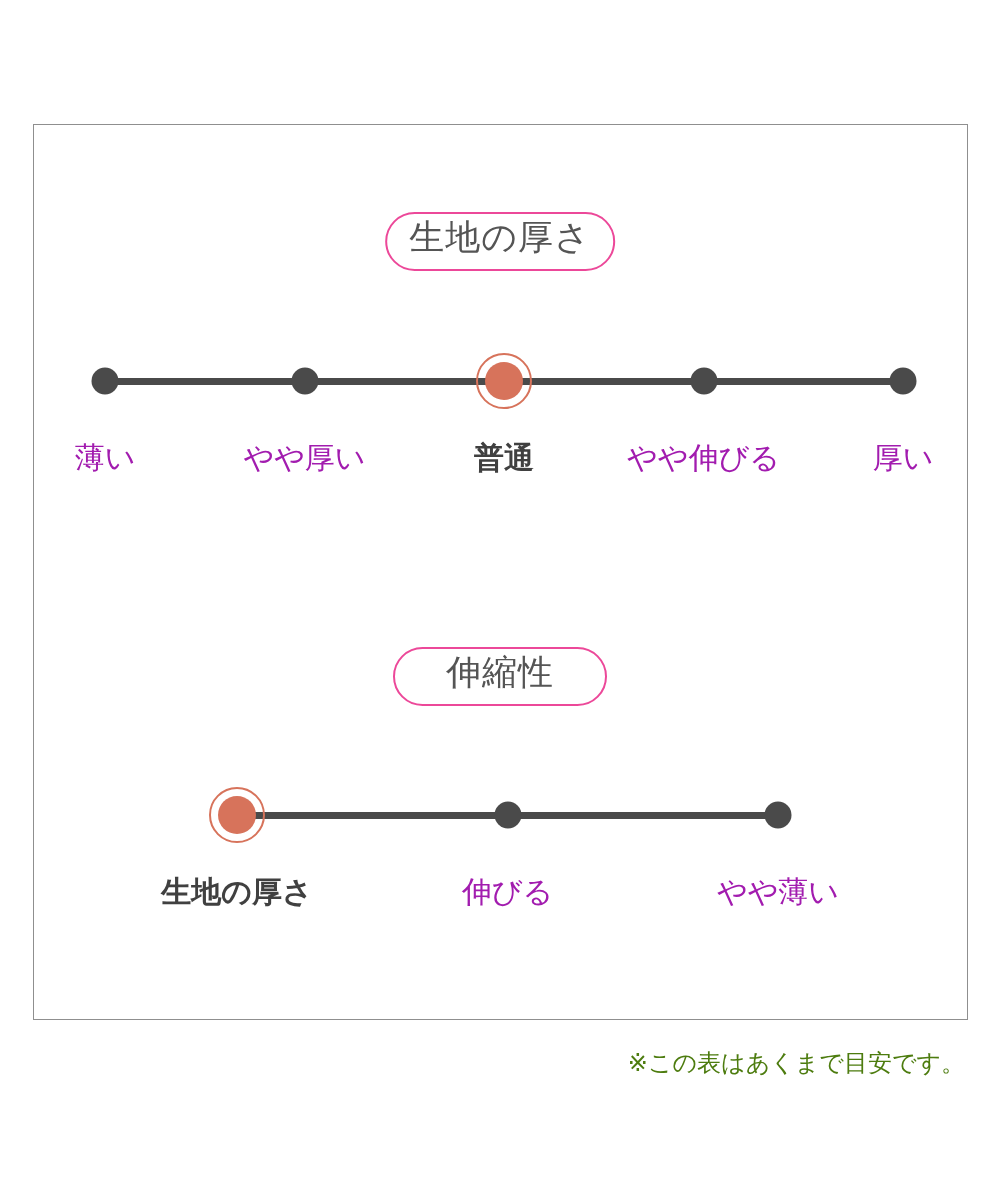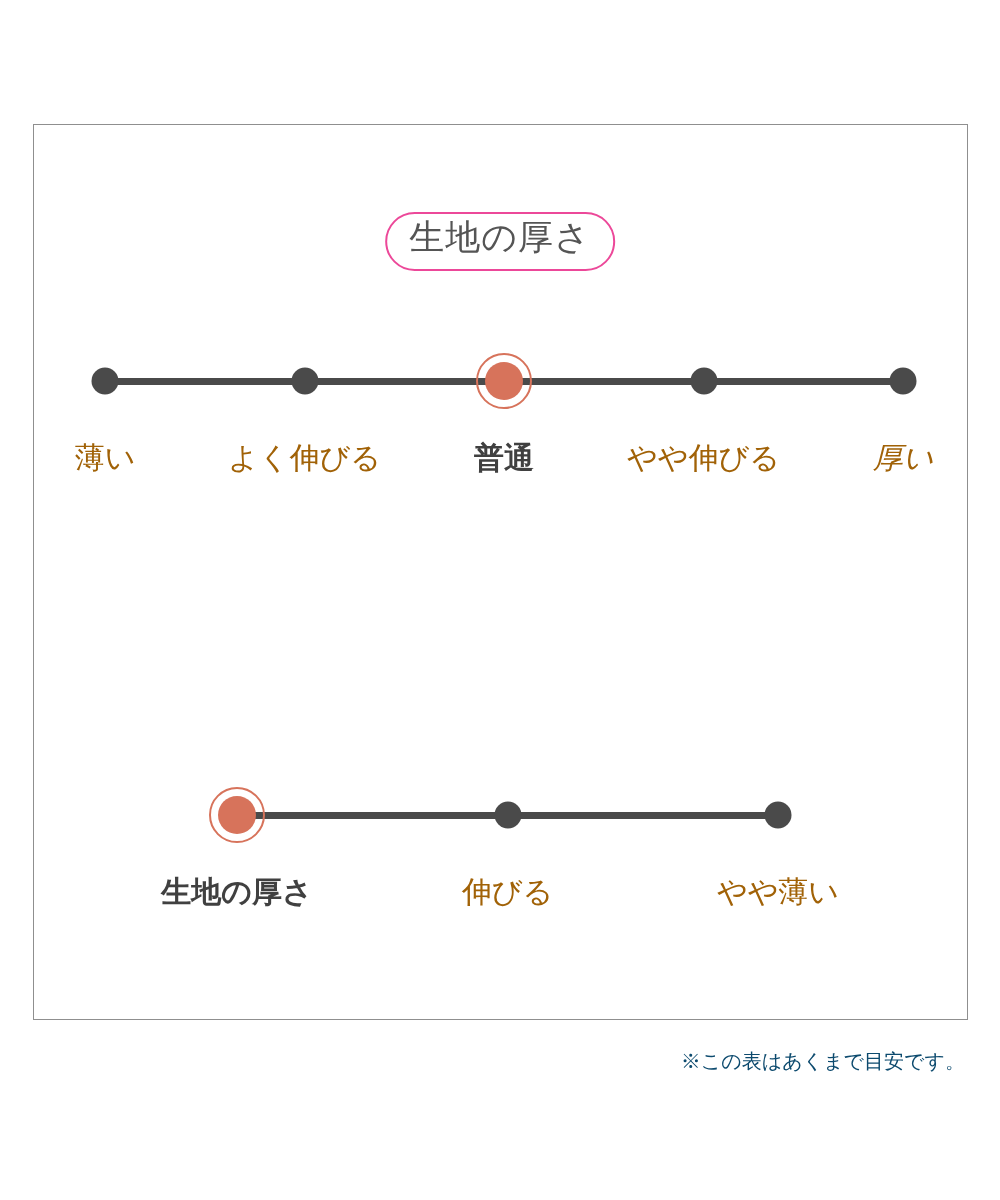--- a/index.html
+++ b/index.html
@@ -84,64 +84,66 @@
     inset: -9px;
     border: 2px solid var(--accent, #d7735b);
     border-radius: 50%;
   }
   .scale-label {
     position: absolute;
     top: 59px;
     transform: translateX(-50%);
     font-size: 30px;
     line-height: 36px;
-    color: #a16207;
+    color: #a21caf;
     font-weight: 500;
     white-space: nowrap;
   }
   .scale-label.selected {
     font-weight: 800;
     color: #404040;
   }
   .footnote {
     position: absolute;
     top: 1044px;
     right: 35px;
-    font-size: 20px;
+    font-size: 24px;
     line-height: 38px;
-    color: #0c4a6e;
+    color: #4d7c0f;
     font-weight: 500;
     white-space: nowrap;
-    font-family: Liberation Mono, monospace;
   }
 </style>
 </head>
 <body>
 
 <div class="page">
   <div class="panel"></div>
 
   <div class="pill pill-1">
     <span>生地の厚さ</span>
   </div>
 
   <div class="scale scale-1">
     <div class="line"></div>
   <div class="dot" style="left: 0%;"></div>
       <div class="scale-label" style="left: 0%;">薄い</div>
       <div class="dot" style="left: 25%;"></div>
-      <div class="scale-label" style="left: 25%;">よく伸びる</div>
+      <div class="scale-label" style="left: 25%;">やや厚い</div>
       <div class="dot selected" style="left: 50%;"></div>
       <div class="scale-label selected" style="left: 50%;">普通</div>
       <div class="dot" style="left: 75%;"></div>
       <div class="scale-label" style="left: 75%;">やや伸びる</div>
       <div class="dot" style="left: 100%;"></div>
-      <div class="scale-label" style="left: 100%; font-style: italic;">厚い</div>
+      <div class="scale-label" style="left: 100%;">厚い</div>
     </div>
 
+  <div class="pill pill-2">
+    <span>伸縮性</span>
+  </div>
 
   <div class="scale scale-2">
     <div class="line"></div>
   <div class="dot selected" style="left: 0%;"></div>
       <div class="scale-label selected" style="left: 0%;">生地の厚さ</div>
       <div class="dot" style="left: 50%;"></div>
       <div class="scale-label" style="left: 50%;">伸びる</div>
       <div class="dot" style="left: 100%;"></div>
       <div class="scale-label" style="left: 100%;">やや薄い</div>
     </div>

